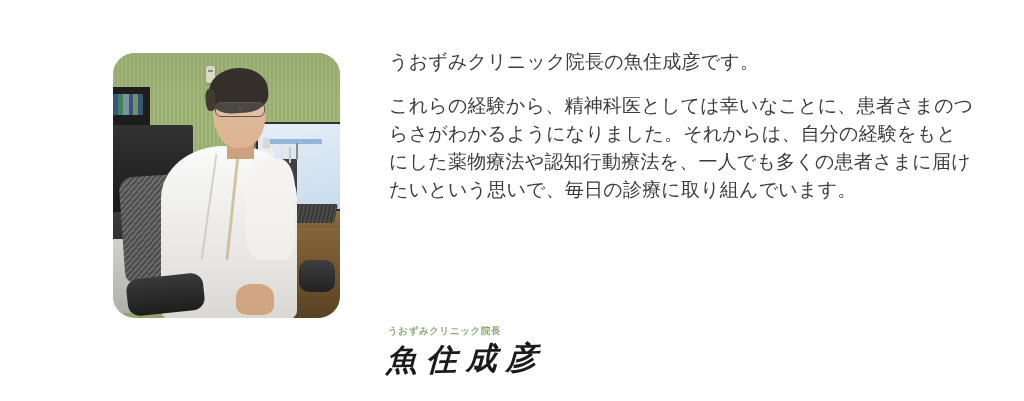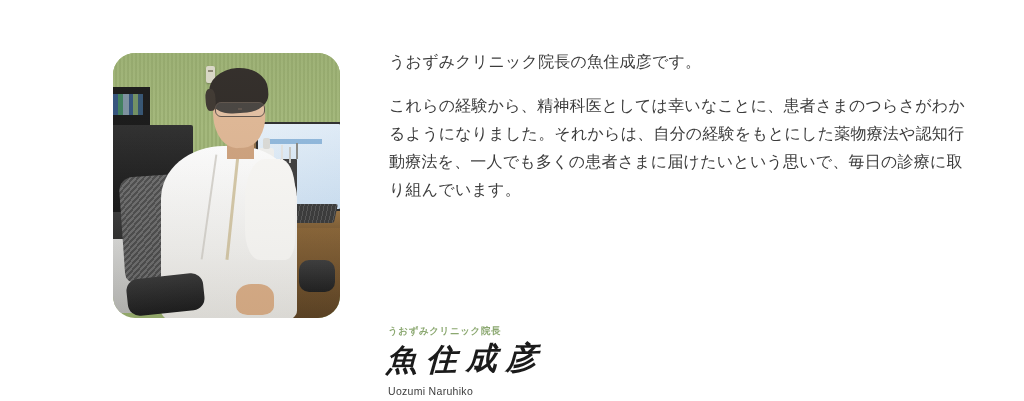--- a/index.html
+++ b/index.html
@@ -296,21 +296,21 @@
 
   
   .content {
     position: absolute;
     left: 389px;
     top: 48px;
     width: 585px;
   }
   .para {
     margin: 0 0 16px 0;
-    font-size: 16px;
+    font-size: 19px;
     line-height: 28px;
     color: #3c3c3c;
     letter-spacing: .2px;
     text-align: left;
   }
   .para:last-of-type { margin-bottom: 0; }
 
   
   .signature {
     position: absolute;
@@ -386,16 +386,15 @@
   </div>
 
   <div class="content">
     <p class="para">うおずみクリニック院長の魚住成彦です。</p>
     <p class="para">これらの経験から、精神科医としては幸いなことに、患者さまのつらさがわかるようになりました。それからは、自分の経験をもとにした薬物療法や認知行動療法を、一人でも多くの患者さまに届けたいという思いで、毎日の診療に取り組んでいます。</p>
   </div>
 
   <div class="signature">
     <div class="sig-title">うおずみクリニック院長</div>
     <div class="sig-name">魚住成彦</div>
-    <div class="sig-romaji">Uozumi Naruhiko</div>
   </div>
 
 </div>
 
 </body></html>

